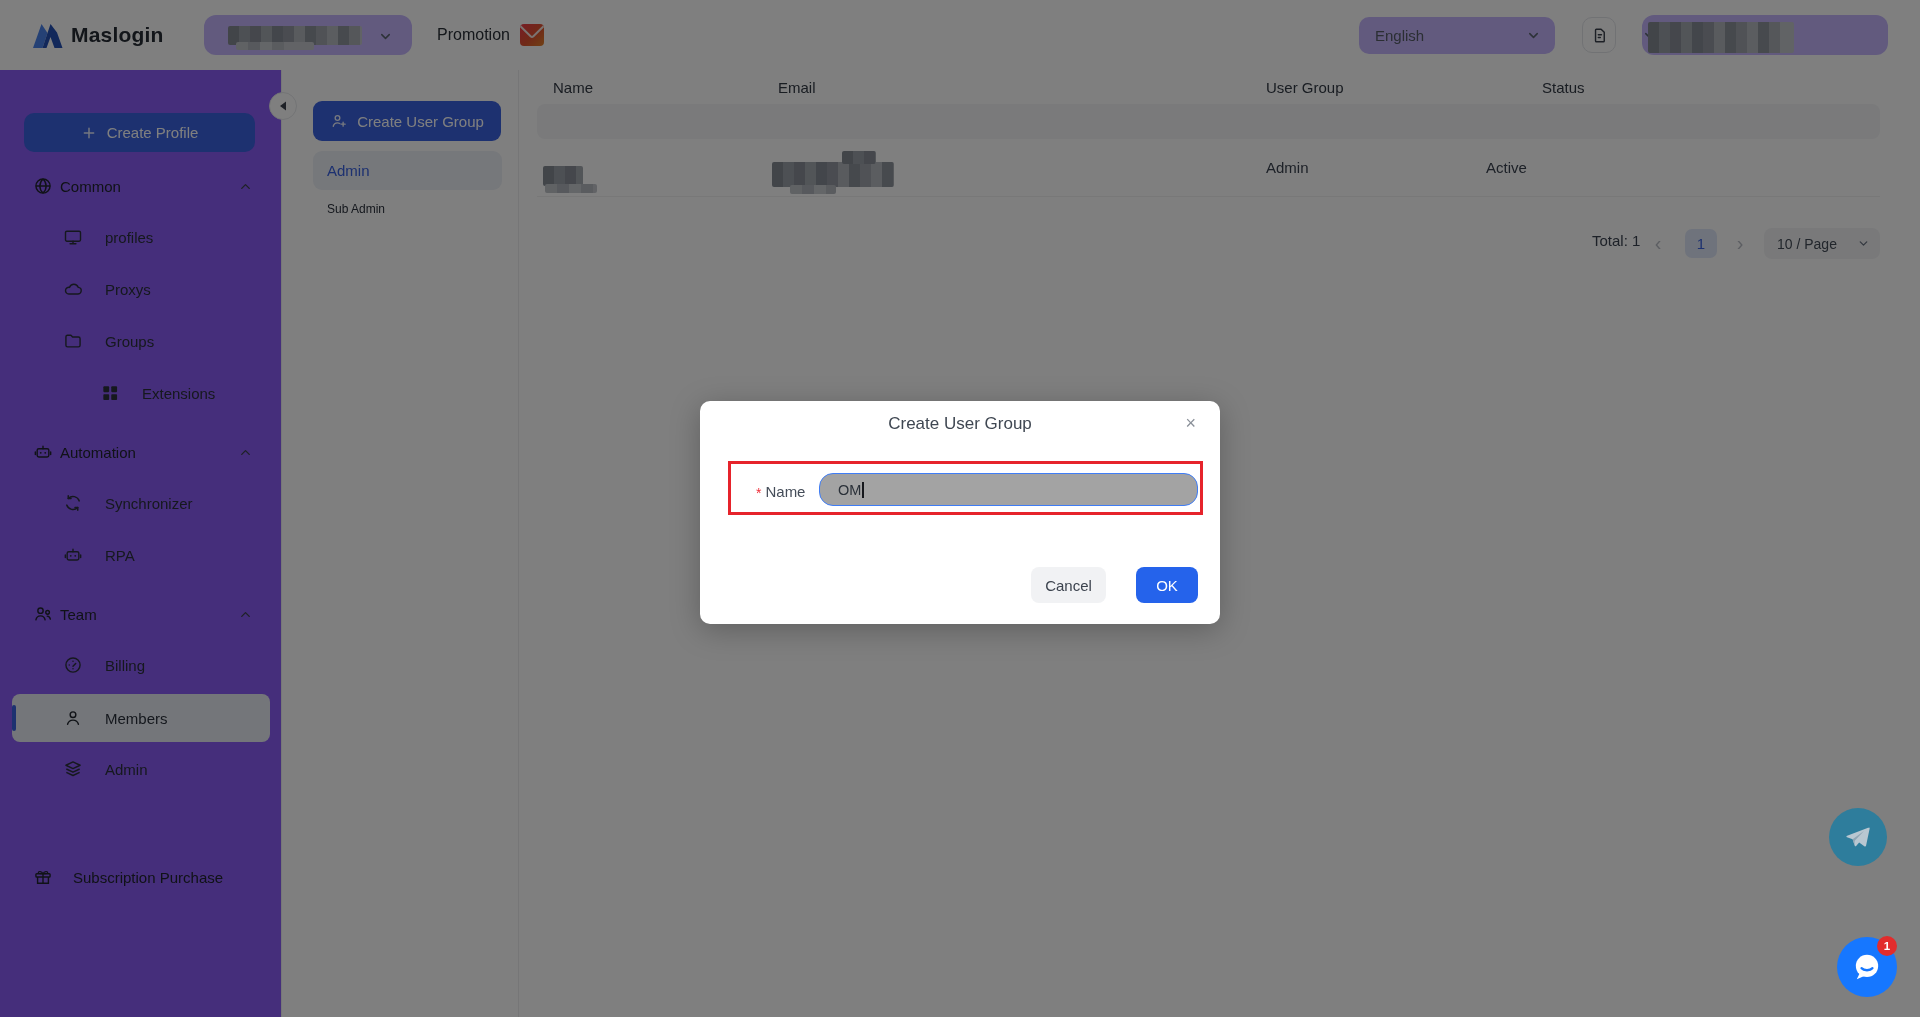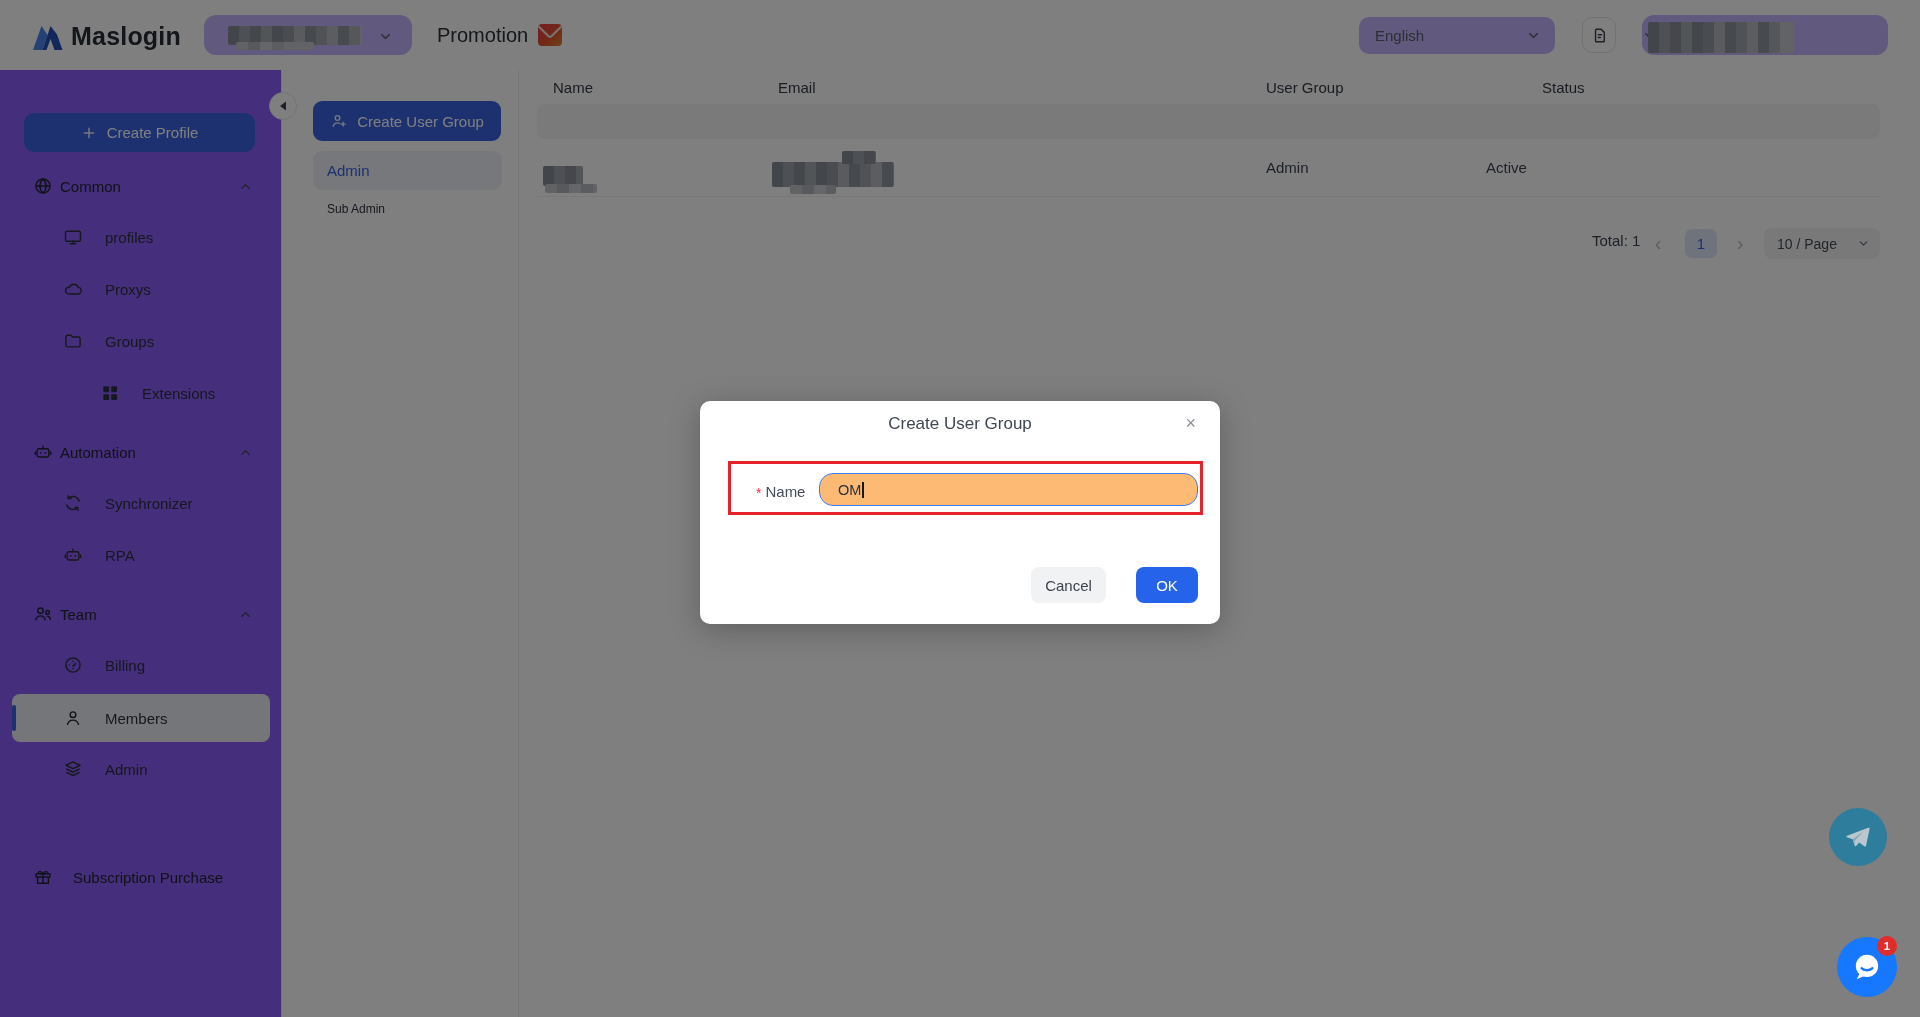--- a/index.html
+++ b/index.html
@@ -4,25 +4,25 @@
 <style>
   * { box-sizing: border-box; margin: 0; padding: 0; }
   html,body { width:1920px; height:1017px; overflow:hidden; }
   body { font-family:"Liberation Sans", sans-serif; background:#fff; position:relative; }
   .abs { position:absolute; }
   svg { display:block; }
 
   
   #header { left:0; top:0; width:1920px; height:70px; background:#fff; z-index:2; }
   #logo { left:33px; top:22px; display:flex; align-items:center; gap:8px; }
-  #logo-text { font-size:25px; font-weight:800; color:#262c35; letter-spacing:.2px; }
+  #logo-text { font-size:21px; font-weight:800; color:#262c35; letter-spacing:.2px; }
   .pill { background:#c4b5fd; border-radius:12px; display:flex; align-items:center; }
   #workspace-pill { left:204px; top:15px; width:208px; height:40px; }
   #promotion { left:437px; top:0; height:70px; display:flex; align-items:center; gap:10px; }
-  #promotion-label { font-size:20px; color:#2a3038; }
+  #promotion-label { font-size:16px; color:#2a3038; }
   #red-packet { width:24px; height:22px; border-radius:4px;
     background:linear-gradient(135deg,#ef3b4a 0%,#e0532f 55%,#e0832a 100%); position:relative; overflow:hidden; }
   #red-packet::before { content:""; position:absolute; left:2px; right:2px; top:-9px; height:16px;
     border:2px solid #f6e6e0; border-radius:3px; transform:rotate(45deg); width:16px; left:2px; }
   #lang-select { left:1359px; top:17px; width:196px; height:37px; border-radius:10px; padding:0 14px 0 16px; justify-content:space-between; }
   #lang-select span { font-size:15px; color:#565d67; }
   #doc-btn { left:1582px; top:17px; width:34px; height:36px; border:1px solid #e2e4e8; border-radius:10px;
     background:#fff; display:flex; align-items:center; justify-content:center; }
   #account-pill { left:1642px; top:15px; width:246px; height:40px; justify-content:space-between; padding-right:12px; }
 
@@ -76,21 +76,21 @@
   
   #overlay { left:0; top:0; width:1920px; height:1017px; background:rgba(0,0,0,.5); z-index:50; }
   #modal { left:700px; top:401px; width:520px; height:223px; background:#fff; border-radius:10px; z-index:60;
     box-shadow:0 6px 30px rgba(0,0,0,.25); }
   #modal-title { position:absolute; left:0; top:13px; width:100%; text-align:center; font-size:17px; font-weight:500; color:#3f4752; }
   #modal-close { position:absolute; right:24px; top:11px; font-size:18px; color:#8a9099; line-height:22px; cursor:pointer; }
   #annotation-rect { left:728px; top:461px; width:475px; height:54px; border:3px solid #e6232b; z-index:70; pointer-events:none; }
   #name-label { position:absolute; left:56px; top:81px; font-size:15px; color:#454d59; display:flex; align-items:center; gap:4px; }
   #name-required { color:#ef2d38; font-size:14px; margin-top:3px; }
   #name-input { position:absolute; left:119px; top:72px; width:379px; height:33px; border:1.5px solid #3f7df6; border-radius:14px;
-    background:#fdba74; display:flex; align-items:center; padding-left:18px; font-size:14.5px; color:#2a3038; }
+    background:#a3a3a3; display:flex; align-items:center; padding-left:18px; font-size:14.5px; color:#2a3038; }
   #caret { width:1.5px; height:16px; background:#16181c; margin-left:1px; }
   #modal-cancel { position:absolute; left:331px; top:166px; width:75px; height:36px; border:none; border-radius:8px;
     background:#f1f2f4; color:#3c434e; font-size:15px; cursor:pointer; font-family:inherit; }
   #modal-ok { position:absolute; left:436px; top:166px; width:62px; height:36px; border:none; border-radius:8px;
     background:#2563eb; color:#fff; font-size:15px; cursor:pointer; font-family:inherit; }
 
   
   #telegram-btn { left:1829px; top:808px; width:58px; height:58px; border-radius:50%; background:#2e7d9c;
     display:flex; align-items:center; justify-content:center; z-index:55; }
   #chat-btn { left:1837px; top:937px; width:60px; height:60px; border-radius:50%; background:#1677ff;

